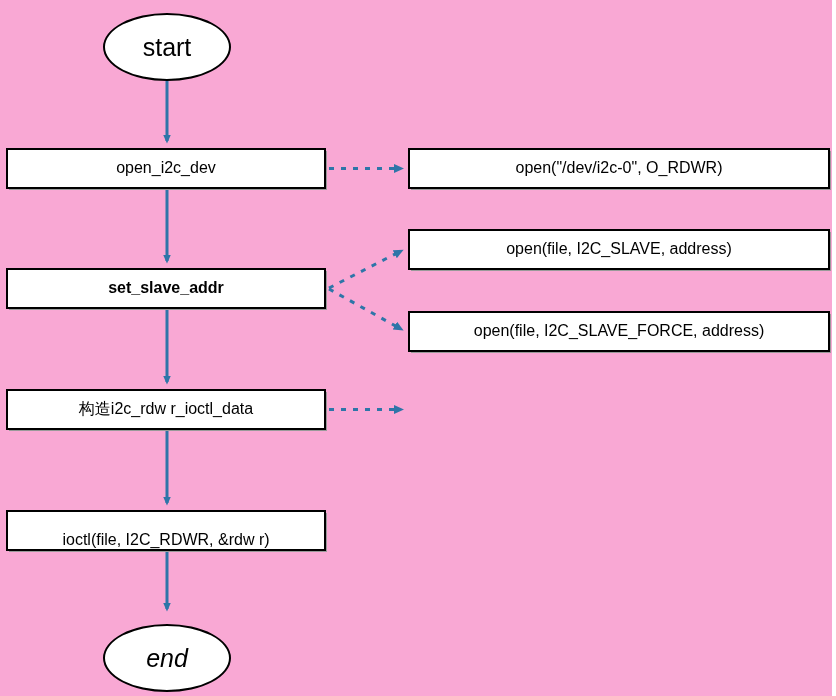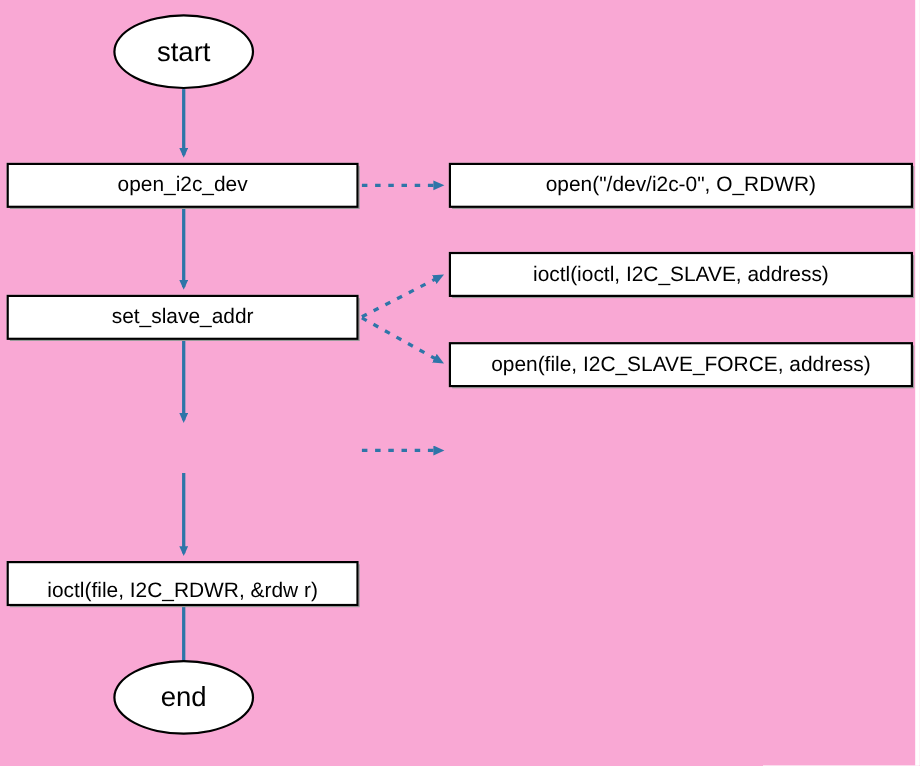--- a/index.html
+++ b/index.html
@@ -30,21 +30,21 @@
     box-sizing: border-box;
     display: flex;
     align-items: center;
     justify-content: center;
     text-align: center;
   }
   .proc {
     background: #ffffff;
     border: 2px solid #000000;
     box-shadow: 2px 2px 0 -1px #9a9a9a;
-    font-size: 19px;
+    font-size: 16px;
     color: #000000;
     line-height: 1.15;
     padding: 0 4px;
   }
   .term {
     background: #ffffff;
     border: 2px solid #000000;
     border-radius: 50%;
     font-size: 25px;
     color: #000000;
@@ -93,35 +93,38 @@
   </div>
 
   <div class="node proc" style="left:6px; top:148px; width:320px; height:41px;">
     <span class="node-label">open_i2c_dev</span>
   </div>
 
   <div class="node proc" style="left:408px; top:148px; width:422px; height:41px;">
     <span class="node-label">open("/dev/i2c-0", O_RDWR)</span>
   </div>
 
-  <div class="node proc" style="left:6px; top:268px; width:320px; height:41px;">
+  <div class="node proc" style="left:6px; top:268px; width:320px; height:41px;font-weight:bold;">
     <span class="node-label">set_slave_addr</span>
   </div>
 
   <div class="node proc" style="left:408px; top:229px; width:422px; height:41px;">
-    <span class="node-label">ioctl(ioctl, I2C_SLAVE, address)</span>
+    <span class="node-label">open(file, I2C_SLAVE, address)</span>
   </div>
 
   <div class="node proc" style="left:408px; top:311px; width:422px; height:41px;">
     <span class="node-label">open(file, I2C_SLAVE_FORCE, address)</span>
   </div>
 
+  <div class="node proc" style="left:6px; top:389px; width:320px; height:41px;">
+    <span class="node-label">构造i2c_rdw r_ioctl_data</span>
+  </div>
 
 
   <div class="node proc" style="left:6px; top:510px; width:320px; height:41px;align-items:flex-end;">
     <span class="node-label">ioctl(file, I2C_RDWR, &amp;rdw r)</span>
   </div>
 
-  <div class="node term" style="left:103px; top:600px; width:128px; height:68px;">
+  <div class="node term" style="left:103px; top:624px; width:128px; height:68px;font-style:italic;">
     <span class="node-label">end</span>
   </div>
 
 </div>
 
 </body></html>

